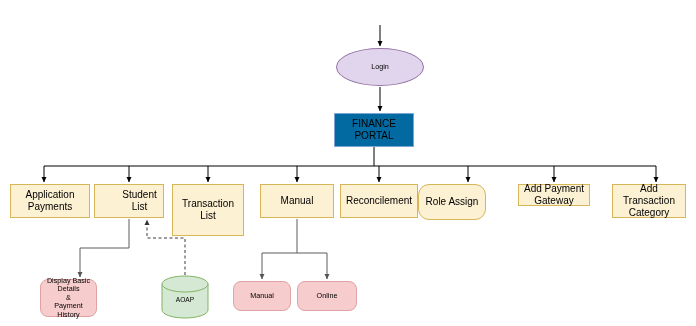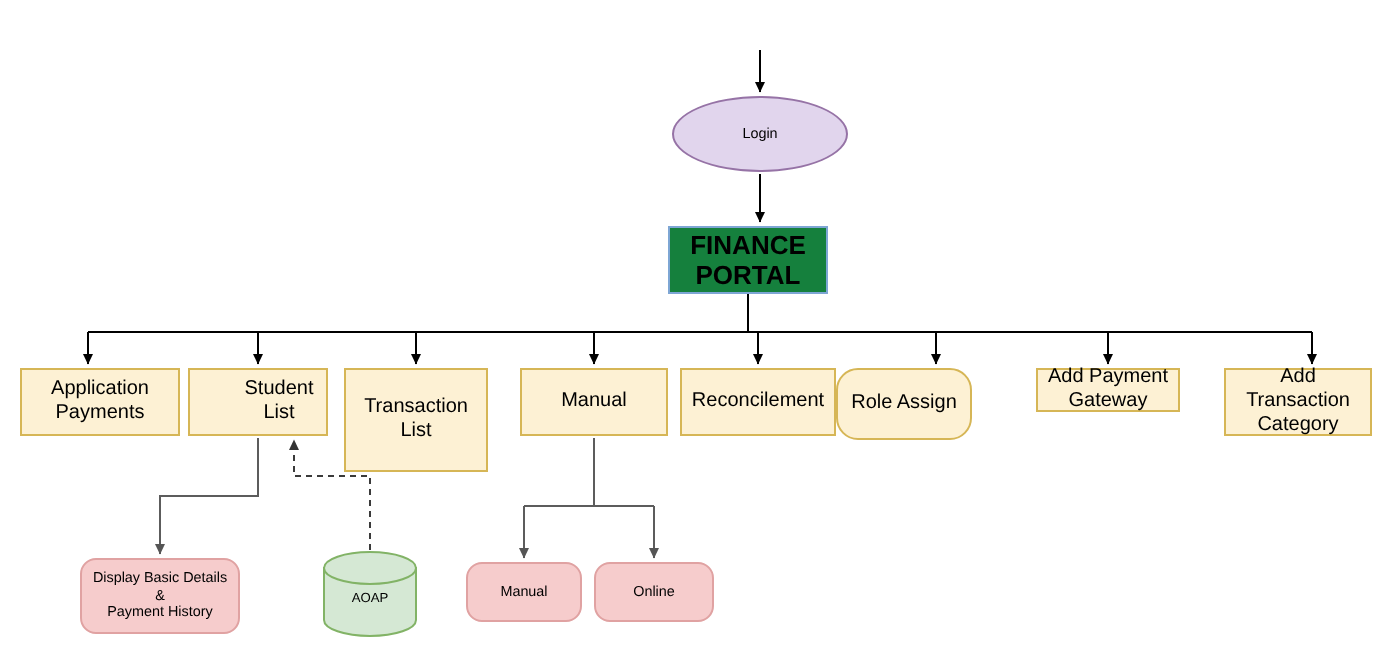--- a/index.html
+++ b/index.html
@@ -41,24 +41,23 @@
     white-space: pre-line;
     padding: 0 2px;
   }
   
   .shape-process-yellow {
     background: #fdf1d4;
     border: 1px solid #d6b656;
     font-size: 10px;
   }
   .shape-process-blue {
-    background: #15803d;
+    background: #0369a1;
     border: 1px solid #7ea6d4;
-    font-size: 13px;
-    font-weight: bold;
+    font-size: 10px;
   }
   .shape-rounded-pink {
     background: #f6cccc;
     border: 1px solid #e0a2a2;
     border-radius: 8px;
     font-size: 7.2px;
   }
   .shape-ellipse-purple {
     background: #e1d5ed;
     border: 1px solid #9673a6;
@@ -181,21 +180,21 @@
   <div class="node shape-process-yellow" style="left:518px; top:184px; width:72px; height:22px;">
     <span class="node-label">Add Payment
 Gateway</span>
   </div>
 
   <div class="node shape-process-yellow" style="left:612px; top:184px; width:74px; height:34px;">
     <span class="node-label">Add Transaction
 Category</span>
   </div>
 
-  <div class="node shape-rounded-pink" style="left:40px; top:279px; width:80px; height:38px;">
+  <div class="node shape-rounded-pink" style="left:40px; top:279px; width:57px; height:38px;">
     <span class="node-label">Display Basic Details
 &amp;
 Payment History</span>
   </div>
 
   <div class="node shape-cylinder-green" style="left:161px; top:275px; width:48px; height:44px;">
     <svg class="cyl-svg" viewBox="0 0 48 44" preserveAspectRatio="none" xmlns="http://www.w3.org/2000/svg">
       <path d="M1,9 L1,35 A23,8 0 0 0 47,35 L47,9 Z" fill="#d5e8d4" stroke="#82b366" stroke-width="1"></path>
       <ellipse cx="24" cy="9" rx="23" ry="8" fill="#d5e8d4" stroke="#82b366" stroke-width="1"></ellipse>
     </svg>

